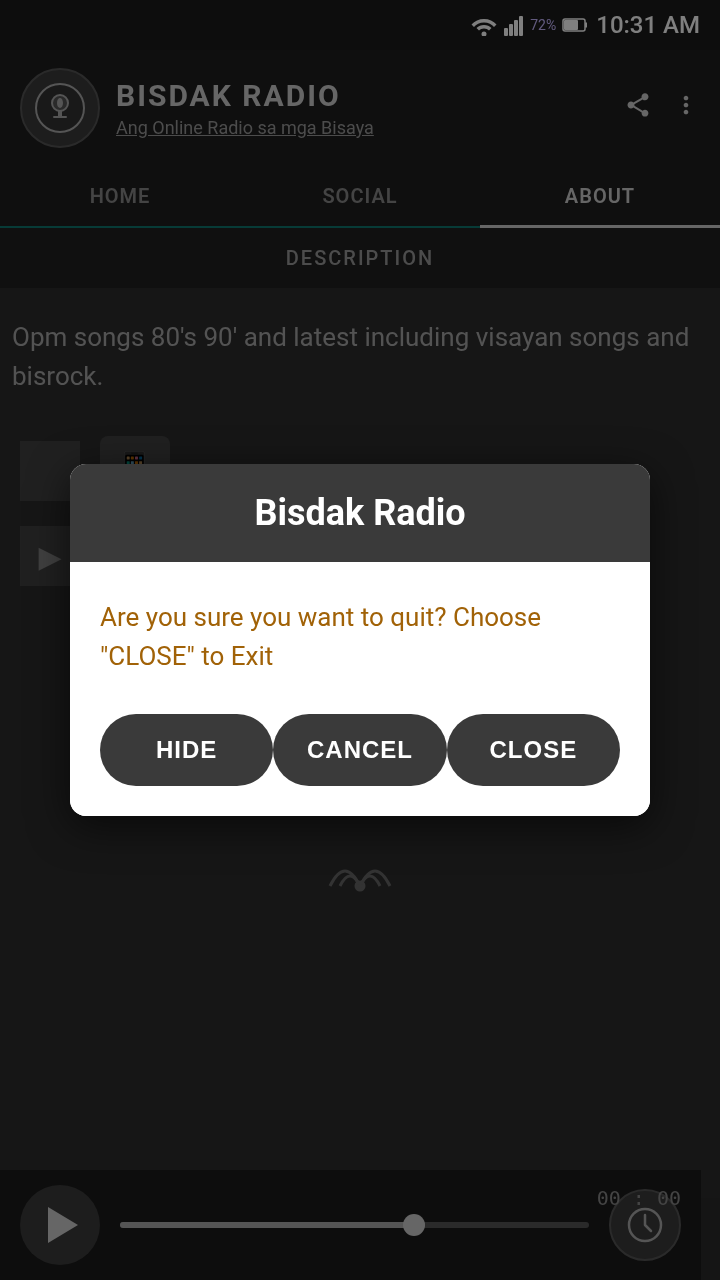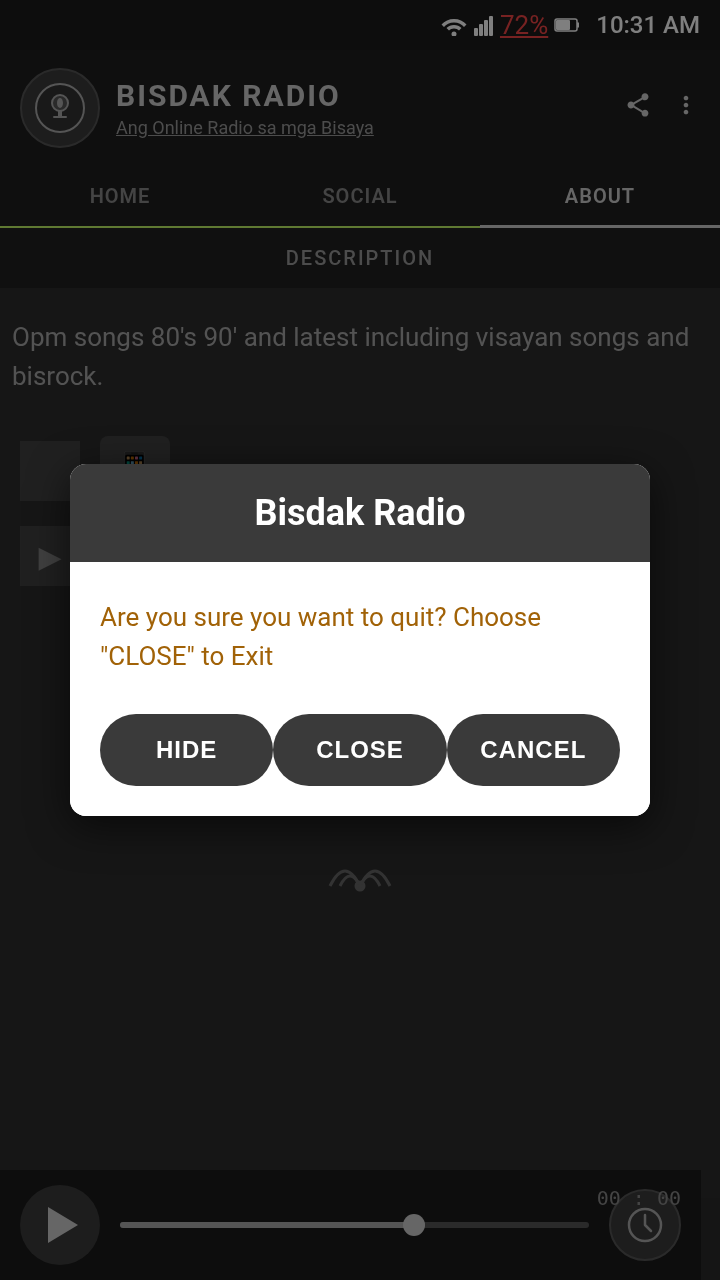--- a/index.html
+++ b/index.html
@@ -28,21 +28,20 @@
       display: flex;
       align-items: center;
       gap: 6px;
       font-size: 22px;
       color: white;
     }
     .status-time {
       font-size: 24px;
       font-weight: 500;
       color: white;
-      margin-left: 8px;
     }
 
     
     .app-header {
       width: 100%;
       background: #1e1e1e;
       padding: 18px 20px;
       display: flex;
       align-items: center;
       gap: 16px;
@@ -85,21 +84,21 @@
       color: #ccc;
       font-size: 26px;
       cursor: pointer;
     }
 
     
     .nav-tabs {
       width: 100%;
       background: #1e1e1e;
       display: flex;
-      border-bottom: 2px solid #bef264;
+      border-bottom: 2px solid #0f766e;
     }
     .nav-tab {
       flex: 1;
       text-align: center;
       padding: 18px 0;
       font-size: 20px;
       font-weight: 600;
       color: #888;
       letter-spacing: 1px;
       cursor: pointer;
@@ -354,21 +353,21 @@
       <path d="M14 11c-3 0-5.5 1.2-7.5 3l2.5 2.5c1.2-1.2 3-2 5-2s3.8.8 5 2L21.5 14c-2-1.8-4.5-3-7.5-3z"></path>
       <circle cx="14" cy="20" r="2.5"></circle>
     </svg>
 
     <svg width="20" height="22" viewBox="0 0 20 22" fill="white">
       <rect x="0" y="14" width="4" height="8" rx="1"></rect>
       <rect x="5" y="10" width="4" height="12" rx="1"></rect>
       <rect x="10" y="6" width="4" height="16" rx="1"></rect>
       <rect x="15" y="2" width="4" height="20" rx="1"></rect>
     </svg>
-    <span style="font-size:26px;color:#ef4444;text-decoration:underline;">72%</span>
+    <span style="font-size:14px;color:#c4b5fd;">72%</span>
 
     <svg width="28" height="16" viewBox="0 0 28 16" fill="none" stroke="white" stroke-width="1.5">
       <rect x="1" y="2" width="22" height="12" rx="2"></rect>
       <rect x="2" y="3" width="14" height="10" rx="1" fill="white" stroke="none"></rect>
       <path d="M24 5.5v5" stroke="white" stroke-width="2"></path>
     </svg>
     <span class="status-time">10:31 AM</span>
   </div>
 </div>
 
@@ -464,18 +463,18 @@
 
 <div class="dialog-wrapper">
   <div class="dialog">
     <div class="dialog-title-bar">
       <div class="dialog-title">Bisdak Radio</div>
     </div>
     <div class="dialog-body">
       <div class="dialog-message">Are you sure you want to quit? Choose "CLOSE" to Exit</div>
       <div class="dialog-buttons">
         <button class="dialog-btn">HIDE</button>
+        <button class="dialog-btn">CANCEL</button>
         <button class="dialog-btn">CLOSE</button>
-        <button class="dialog-btn">CANCEL</button>
       </div>
     </div>
   </div>
 </div>
 
 </body></html>

